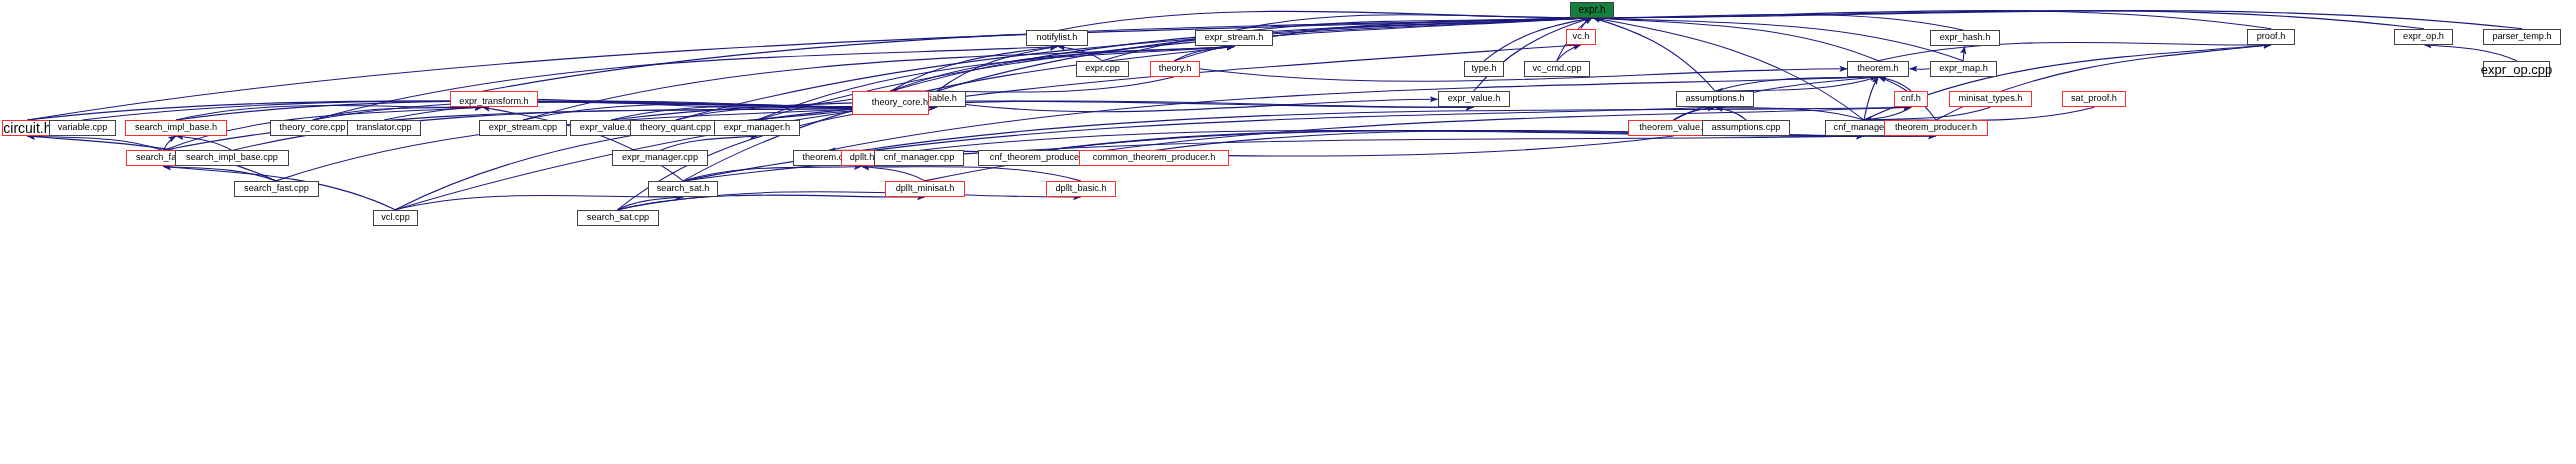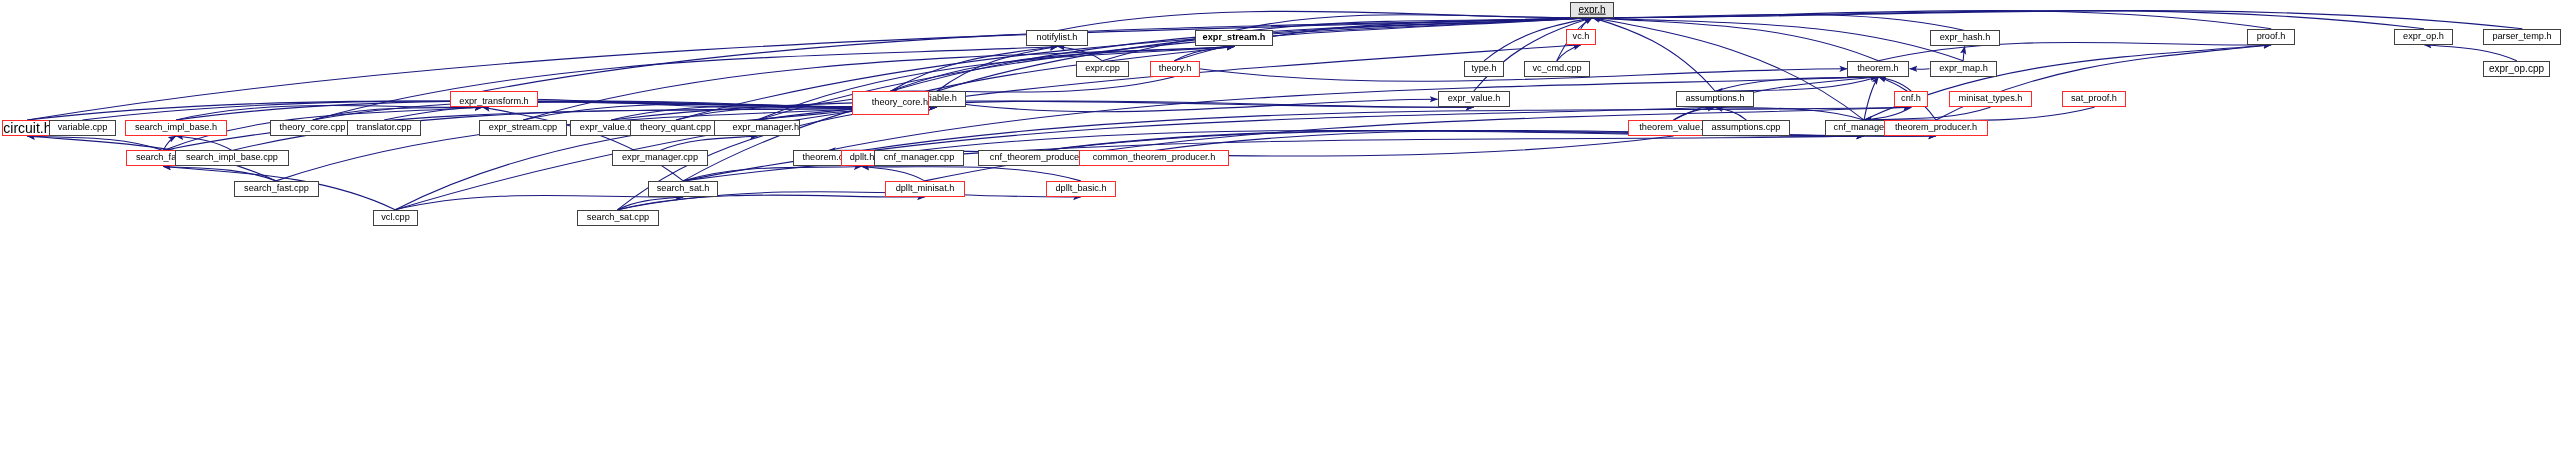--- a/index.html
+++ b/index.html
@@ -19,21 +19,21 @@
     display:flex;
     align-items:center;
     justify-content:center;
     white-space:nowrap;
     background:#ffffff;
     border:1.1px solid #404040;
     color:#000000;
     line-height:1;
     z-index:5;
   }
-  .node.root{background:#e5e5e5;border-color:#404040;text-decoration:underline;}
+  .node.root{background:#15803d;border-color:#404040;}
   .node.red{border:1.4px solid #ff2a2a;}
   .node span{display:block;transform:translateY(-0.4px);}
 </style>
 </head>
 <body>
 
 <div id="canvas">
   <svg class="edges" viewBox="0 0 3220 581" preserveAspectRatio="none">
     <defs>
       <marker id="arrow" markerWidth="9" markerHeight="9" refX="7.2" refY="3.2" orient="auto" markerUnits="strokeWidth">
@@ -144,21 +144,21 @@
         <path d="M1468,96 C1350.85,125.42500000000001 1219.5,111.3 1113,114" fill="none" stroke="#19197f" stroke-width="1.35" marker-end="url(#arrow)"></path>
       </g>
   </svg>
   <div id="node-layer">
       <div class="node root" style="left: 1570px; top: 1.6px; width: 44px; height: 16px; font-size: 10px;">
         <span>expr.h</span>
       </div>
       <div class="node" style="left: 1026px; top: 30px; width: 62px; height: 16px; font-size: 9.2px;">
         <span>notifylist.h</span>
       </div>
-      <div class="node" style="left: 1195px; top: 30px; width: 78px; height: 16px; font-size: 9.2px; font-weight: bold;">
+      <div class="node" style="left: 1195px; top: 30px; width: 78px; height: 16px; font-size: 9.2px;">
         <span>expr_stream.h</span>
       </div>
       <div class="node red" style="left: 1566px; top: 29px; width: 30px; height: 16px; font-size: 9.2px;">
         <span>vc.h</span>
       </div>
       <div class="node" style="left: 1930px; top: 30px; width: 70px; height: 16px; font-size: 9.2px; align-items: center;">
         <span>expr_hash.h</span>
       </div>
       <div class="node" style="left: 2247px; top: 29px; width: 48px; height: 16px; font-size: 9.2px;">
         <span>proof.h</span>
@@ -180,21 +180,21 @@
       </div>
       <div class="node" style="left: 1524px; top: 61px; width: 66px; height: 16px; font-size: 9.2px;">
         <span>vc_cmd.cpp</span>
       </div>
       <div class="node" style="left: 1847px; top: 61px; width: 62px; height: 16px; font-size: 9.2px;">
         <span>theorem.h</span>
       </div>
       <div class="node" style="left: 1930px; top: 61px; width: 67px; height: 16px; font-size: 9.2px;">
         <span>expr_map.h</span>
       </div>
-      <div class="node" style="left: 2483px; top: 61px; width: 67px; height: 16px; font-size: 10px;">
+      <div class="node" style="left: 2483px; top: 61px; width: 67px; height: 16px; font-size: 13px;">
         <span>expr_op.cpp</span>
       </div>
       <div class="node" style="left: 908px; top: 91px; width: 58px; height: 16px; font-size: 9.2px;">
         <span>variable.h</span>
       </div>
       <div class="node red" style="left: 450px; top: 91px; width: 88px; height: 16px; font-size: 9.2px; align-items: flex-end;">
         <span>expr_transform.h</span>
       </div>
       <div class="node red" style="left: 852px; top: 91px; width: 77px; height: 24px; font-size: 9.2px; justify-content: flex-end;">
         <span>theory_core.h</span>
@@ -231,21 +231,21 @@
       </div>
       <div class="node" style="left: 479px; top: 120px; width: 88px; height: 16px; font-size: 9.2px;">
         <span>expr_stream.cpp</span>
       </div>
       <div class="node" style="left: 570px; top: 120px; width: 82px; height: 16px; font-size: 9.2px;">
         <span>expr_value.cpp</span>
       </div>
       <div class="node" style="left: 630px; top: 120px; width: 91px; height: 16px; font-size: 9.2px;">
         <span>theory_quant.cpp</span>
       </div>
-      <div class="node" style="left: 714px; top: 120px; width: 86px; height: 16px; font-size: 9.2px; justify-content: flex-end;">
+      <div class="node" style="left: 714px; top: 120px; width: 86px; height: 16px; font-size: 9.2px;">
         <span>expr_manager.h</span>
       </div>
       <div class="node red" style="left: 1628px; top: 120px; width: 91px; height: 16px; font-size: 9.2px;">
         <span>theorem_value.h</span>
       </div>
       <div class="node" style="left: 1702px; top: 120px; width: 88px; height: 16px; font-size: 9.2px;">
         <span>assumptions.cpp</span>
       </div>
       <div class="node" style="left: 1825px; top: 120px; width: 78px; height: 16px; font-size: 9.2px;">
         <span>cnf_manager.h</span>

